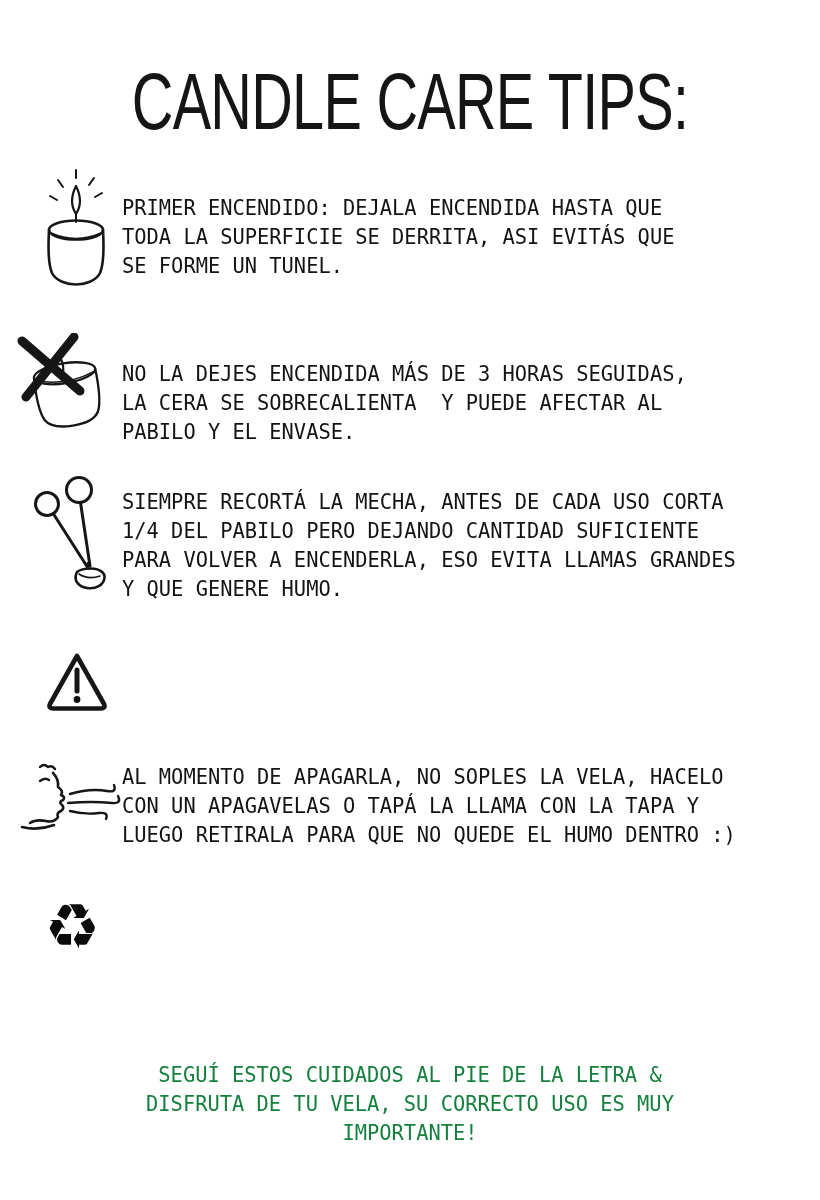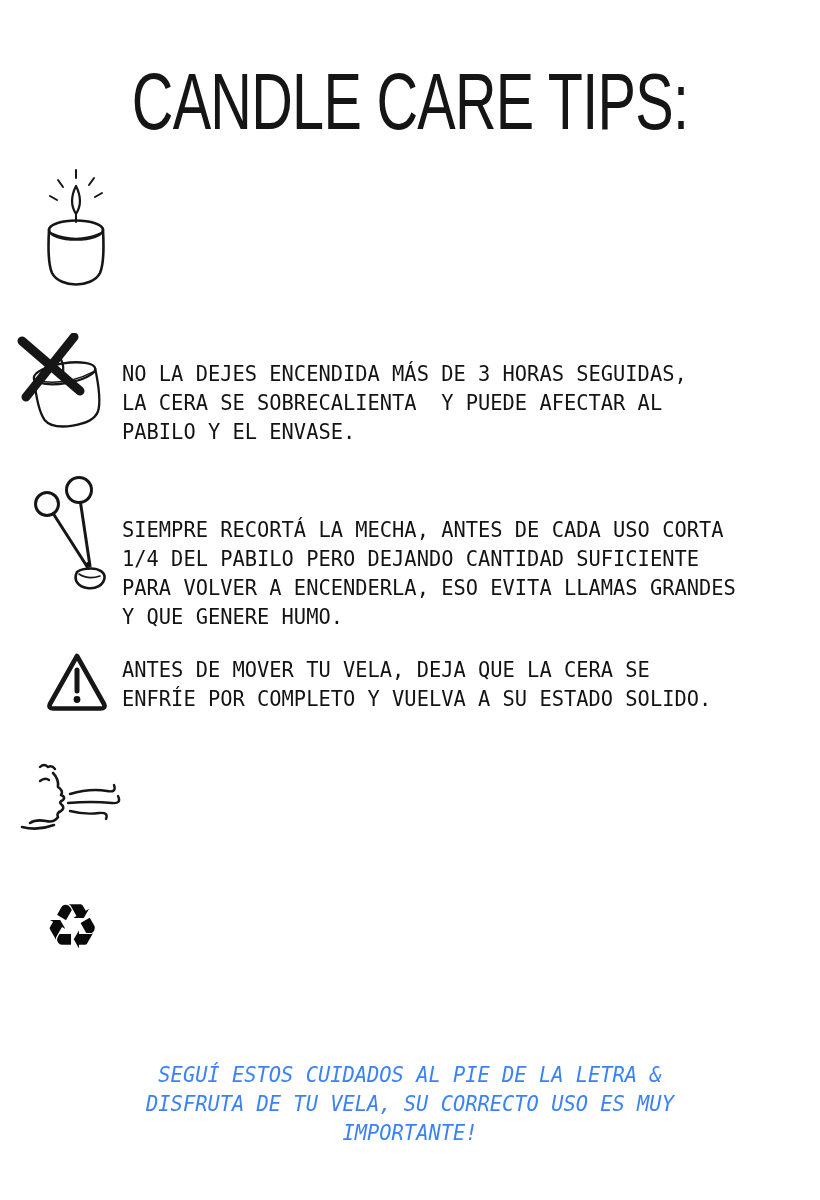--- a/index.html
+++ b/index.html
@@ -35,22 +35,21 @@
     white-space: pre-wrap;
     color: #131313;
   }
   .footer-text {
     position: absolute;
     left: 0; right: 0;
     text-align: center;
     font-size: 20.4px;
     line-height: 29px;
     white-space: pre-wrap;
-    color: #3b82f6;
-    font-style: italic;
+    color: #15803d;
   }
   .icon { position: absolute; }
   .icon svg { display: block; width: 100%; height: 100%; }
   .stroke {
     fill: none;
     stroke: #161616;
     stroke-linecap: round;
     stroke-linejoin: round;
   }
   .fillink { fill: #101010; stroke: none; }
@@ -73,20 +72,23 @@
   <div class="icon" style="left:38px; top:166px; width:76px; height:126px;">
     <svg viewBox="0 0 76 126">
       <path class="stroke" stroke-width="2" d="M38,4 V12 M20,14 L25,21 M56,12 L51,19 M12,30 L19,34 M64,27 L57,31"></path>
       <path class="stroke" stroke-width="2.2" d="M38,20 C33.5,29 31.5,38 38,48 C44.5,38 42.5,29 38,20 Z"></path>
       <path class="stroke" stroke-width="2" d="M38,48 L38,56"></path>
       <ellipse class="stroke" stroke-width="2.6" cx="38" cy="64" rx="27" ry="9.5"></ellipse>
       <path class="stroke" stroke-width="1.7" d="M13,67 Q38,78 63,67"></path>
       <path class="stroke" stroke-width="2.6" d="M11,64 C10,82 10.5,99 14,107 C18,115 29,118.5 38,118.5 C47,118.5 58,115 62,107 C65.5,99 66,82 65,64"></path>
     </svg>
   </div>
+  <p class="tip-text" style="top:194px;">PRIMER ENCENDIDO: DEJALA ENCENDIDA HASTA QUE
+TODA LA SUPERFICIE SE DERRITA, ASI EVITÁS QUE
+SE FORME UN TUNEL.</p>
 
   <div class="icon" style="left:16px; top:333px; width:100px; height:98px;">
     <svg viewBox="0 0 100 98">
       <g transform="rotate(-9 52 62)">
         <path class="stroke" stroke-width="2.2" d="M49,22 Q53,29 51,38"></path>
         <ellipse class="stroke" stroke-width="2.3" cx="52" cy="40" rx="31" ry="10"></ellipse>
         <path class="stroke" stroke-width="1.5" d="M23,43 Q52,53 81,43"></path>
         <path class="stroke" stroke-width="2.3" d="M21,40 C20,60 21,75 25,83 C29,90 40,93 52,93 C64,93 75,90 79,83 C83,75 84,60 83,40"></path>
       </g>
       <path class="stroke" stroke="#0b0b0b" stroke-width="9" d="M6,8 L64,58 M58,4 L10,64"></path>
@@ -100,47 +102,48 @@
     <svg viewBox="0 0 88 118">
       <circle class="stroke" stroke-width="3" cx="17" cy="28" r="11.5"></circle>
       <path class="stroke" stroke-width="3" d="M23.5,38 L58,92"></path>
       <circle class="stroke" stroke-width="3" cx="49" cy="14" r="12.5"></circle>
       <path class="stroke" stroke-width="3" d="M50.5,26.5 L60,90"></path>
       <circle class="fillink" cx="58.5" cy="88" r="2.2"></circle>
       <path class="stroke" stroke-width="2.6" d="M47,96 C43,104 48,110.5 57,112 C66,113.5 73.5,109 74.5,102 C75.2,96.5 69,92.5 61,92.5 C55,92.5 50,93.5 47,96"></path>
       <path class="stroke" stroke-width="1.6" d="M49,98 Q58,104 70,100"></path>
     </svg>
   </div>
-  <p class="tip-text" style="top:516px;">SIEMPRE RECORTÁ LA MECHA, ANTES DE CADA USO CORTA
+  <p class="tip-text" style="top:488px;">SIEMPRE RECORTÁ LA MECHA, ANTES DE CADA USO CORTA
 1/4 DEL PABILO PERO DEJANDO CANTIDAD SUFICIENTE
 PARA VOLVER A ENCENDERLA, ESO EVITA LLAMAS GRANDES
 Y QUE GENERE HUMO.</p>
 
   <div class="icon" style="left:45px; top:651px; width:64px; height:62px;">
     <svg viewBox="0 0 64 62">
       <path class="stroke" stroke-width="4.6" d="M32,5 L59,53 Q61,57.5 55.5,57.5 L8.5,57.5 Q3,57.5 5,53 Z"></path>
       <path class="stroke" stroke-width="5" d="M32,19 L32,40"></path>
       <circle class="fillink" cx="32" cy="48.5" r="3.4"></circle>
     </svg>
   </div>
-  <p class="tip-text" style="top:656px;">ANTES DE MOVER TU VELA, DEJA QUE LA CERA SE
-ENFRÍE POR COMPLETO Y VUELVA A SU ESTADO SOLIDO.</p>
 
   <div class="icon" style="left:18px; top:760px; width:108px; height:94px;">
     <svg viewBox="0 0 108 94">
       <path class="stroke" stroke-width="2.4" d="M30,7 Q26,3 22,7"></path>
       <path class="stroke" stroke-width="2.4" d="M37,9 Q34,5 30,7"></path>
       <path class="stroke" stroke-width="2.4" d="M22,21 Q27,17 31,20"></path>
       <path class="stroke" stroke-width="2.6" d="M35,13 Q41,19 40,27 Q46,31 43,35 Q48,37 45,40 Q40,42 44,45 Q47,48 43,51 Q38,53 40,57 Q36,63 28,61 Q18,59 12,63"></path>
       <path class="stroke" stroke-width="2.6" d="M4,67 Q20,71 36,65"></path>
       <path class="stroke" stroke-width="2.4" d="M52,34 Q72,28 89,31 Q99,33 96,25"></path>
       <path class="stroke" stroke-width="2.4" d="M50,43 Q74,41 94,43 Q104,44 100,36"></path>
       <path class="stroke" stroke-width="2.4" d="M52,51 Q68,55 81,53 Q91,52 88,59"></path>
     </svg>
   </div>
+  <p class="tip-text" style="top:763px;">AL MOMENTO DE APAGARLA, NO SOPLES LA VELA, HACELO
+CON UN APAGAVELAS O TAPÁ LA LLAMA CON LA TAPA Y
+LUEGO RETIRALA PARA QUE NO QUEDE EL HUMO DENTRO :)</p>
 
   <div class="recycle-glyph" style="left:36px; top:894px; width:72px; height:66px;">♻</div>
 
   <p class="footer-text" style="top:1061px;">SEGUÍ ESTOS CUIDADOS AL PIE DE LA LETRA &amp;
 DISFRUTA DE TU VELA, SU CORRECTO USO ES MUY
 IMPORTANTE!</p>
 
 </div>
 
 </body></html>

